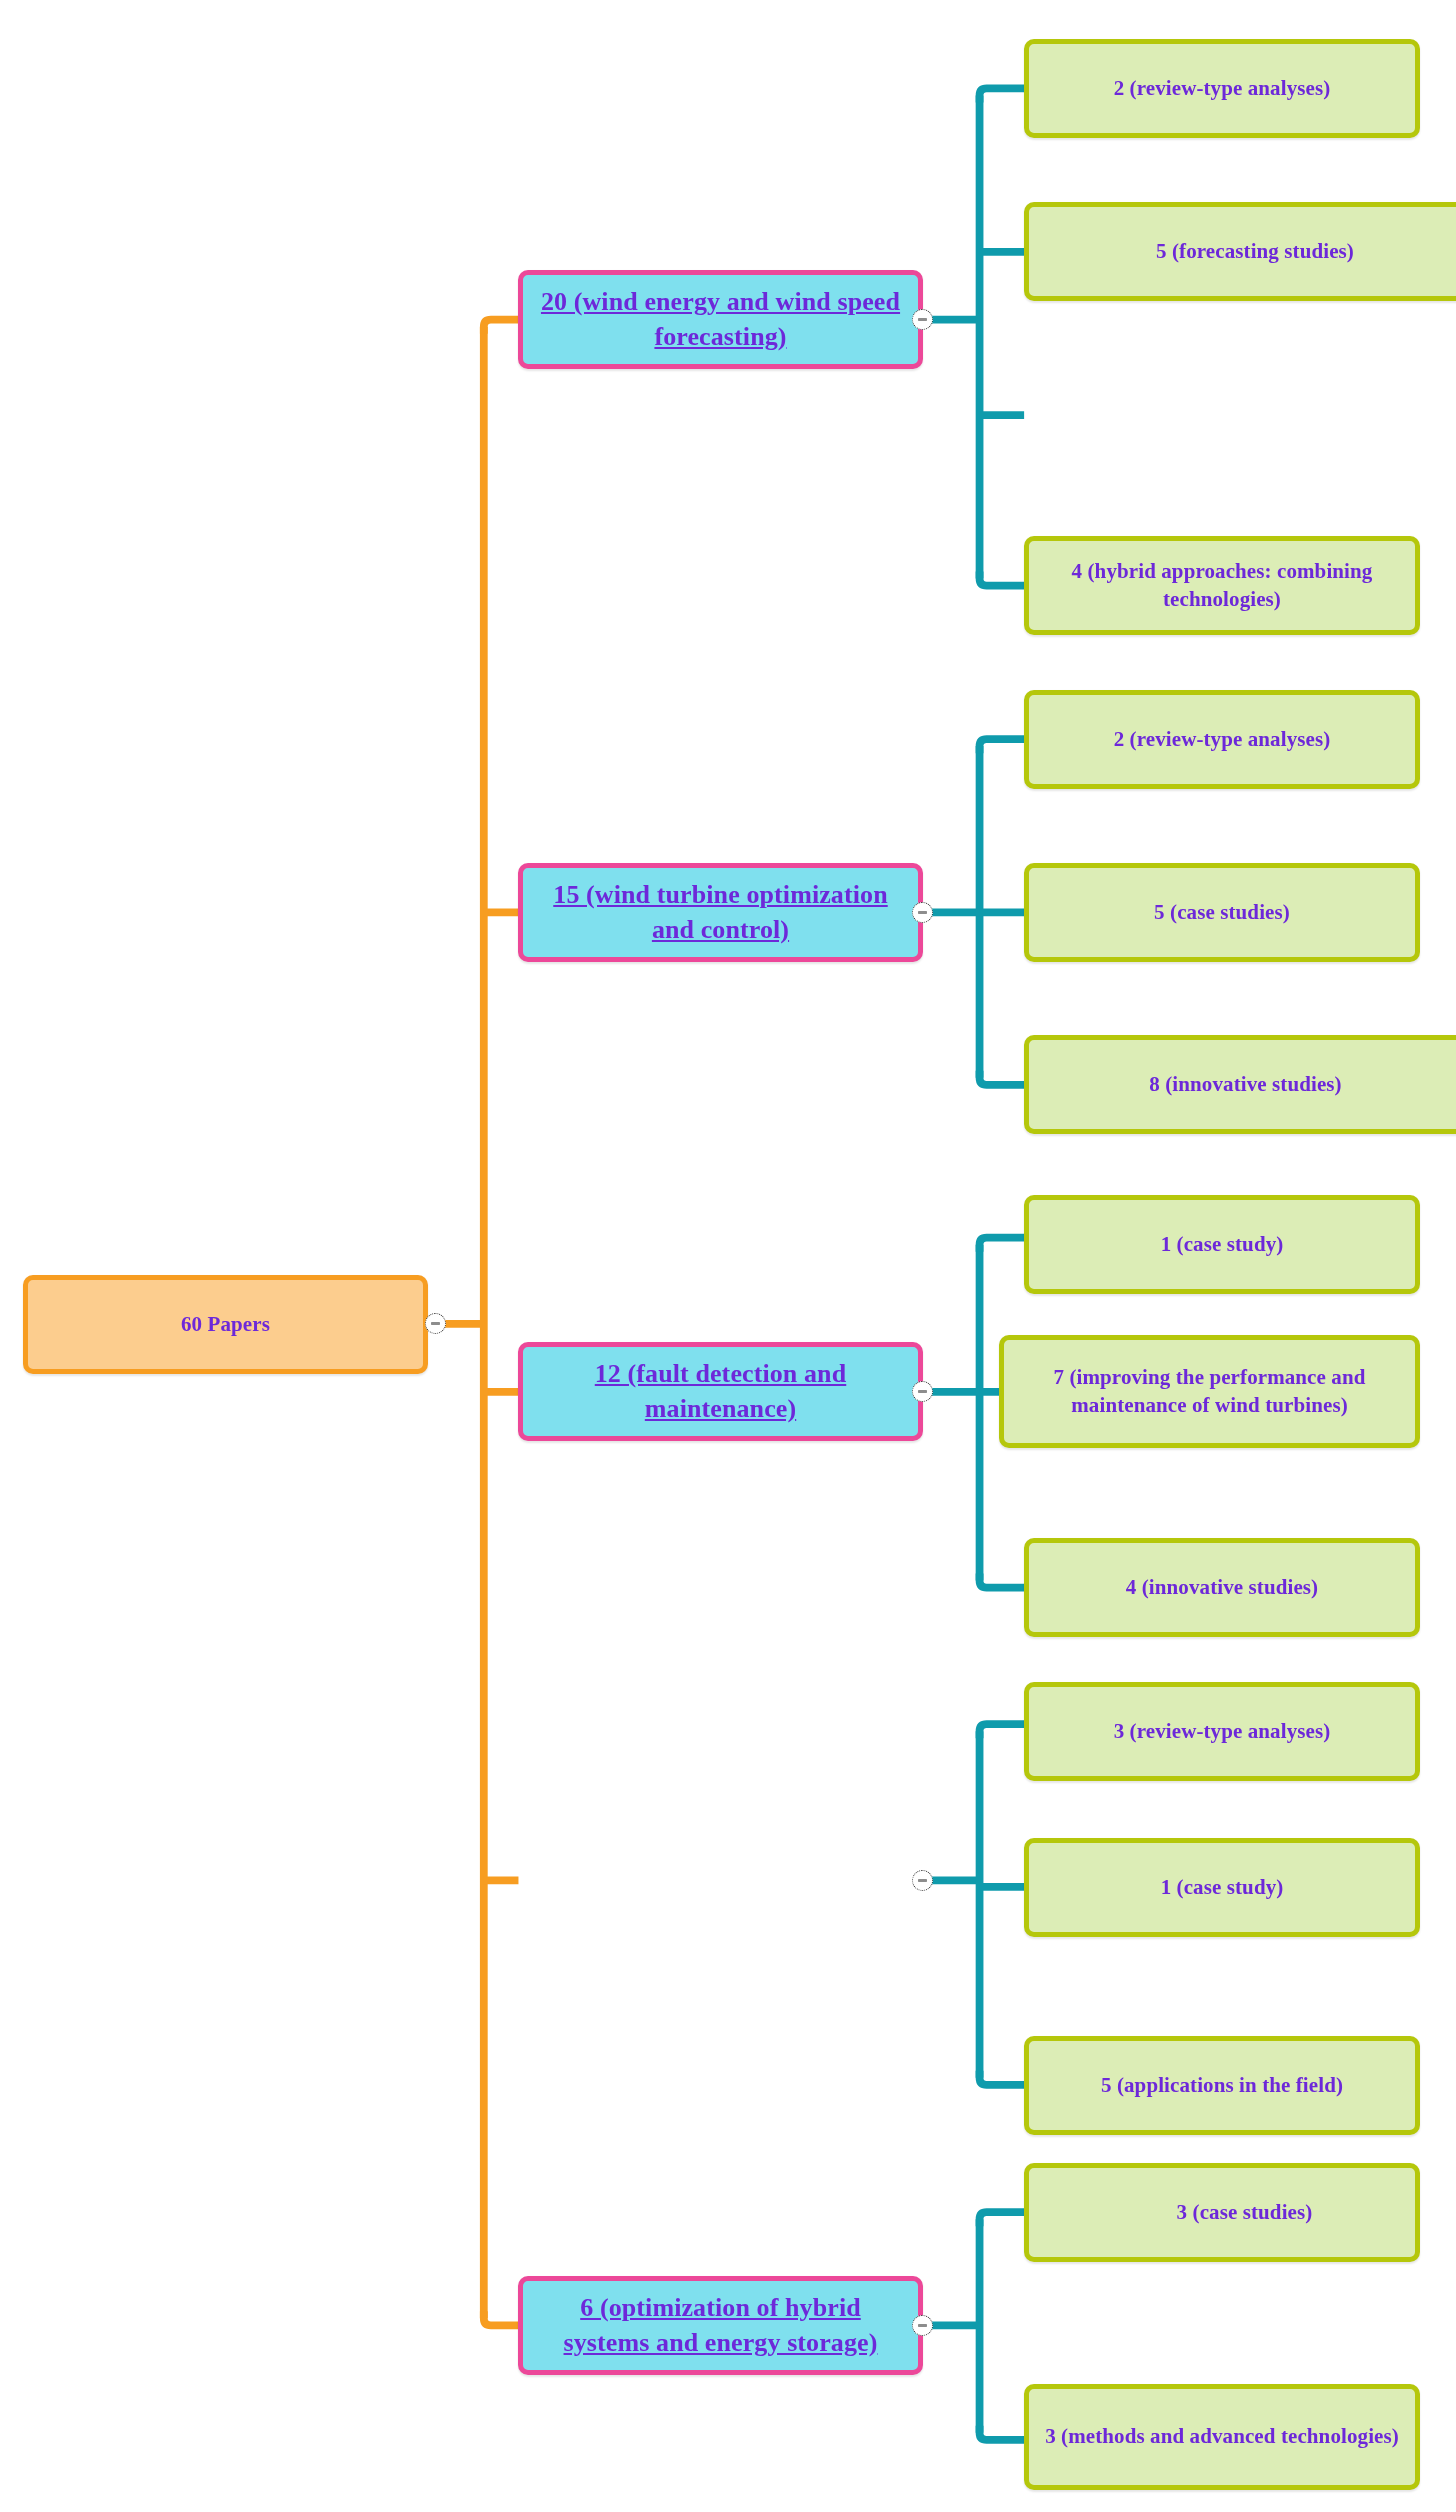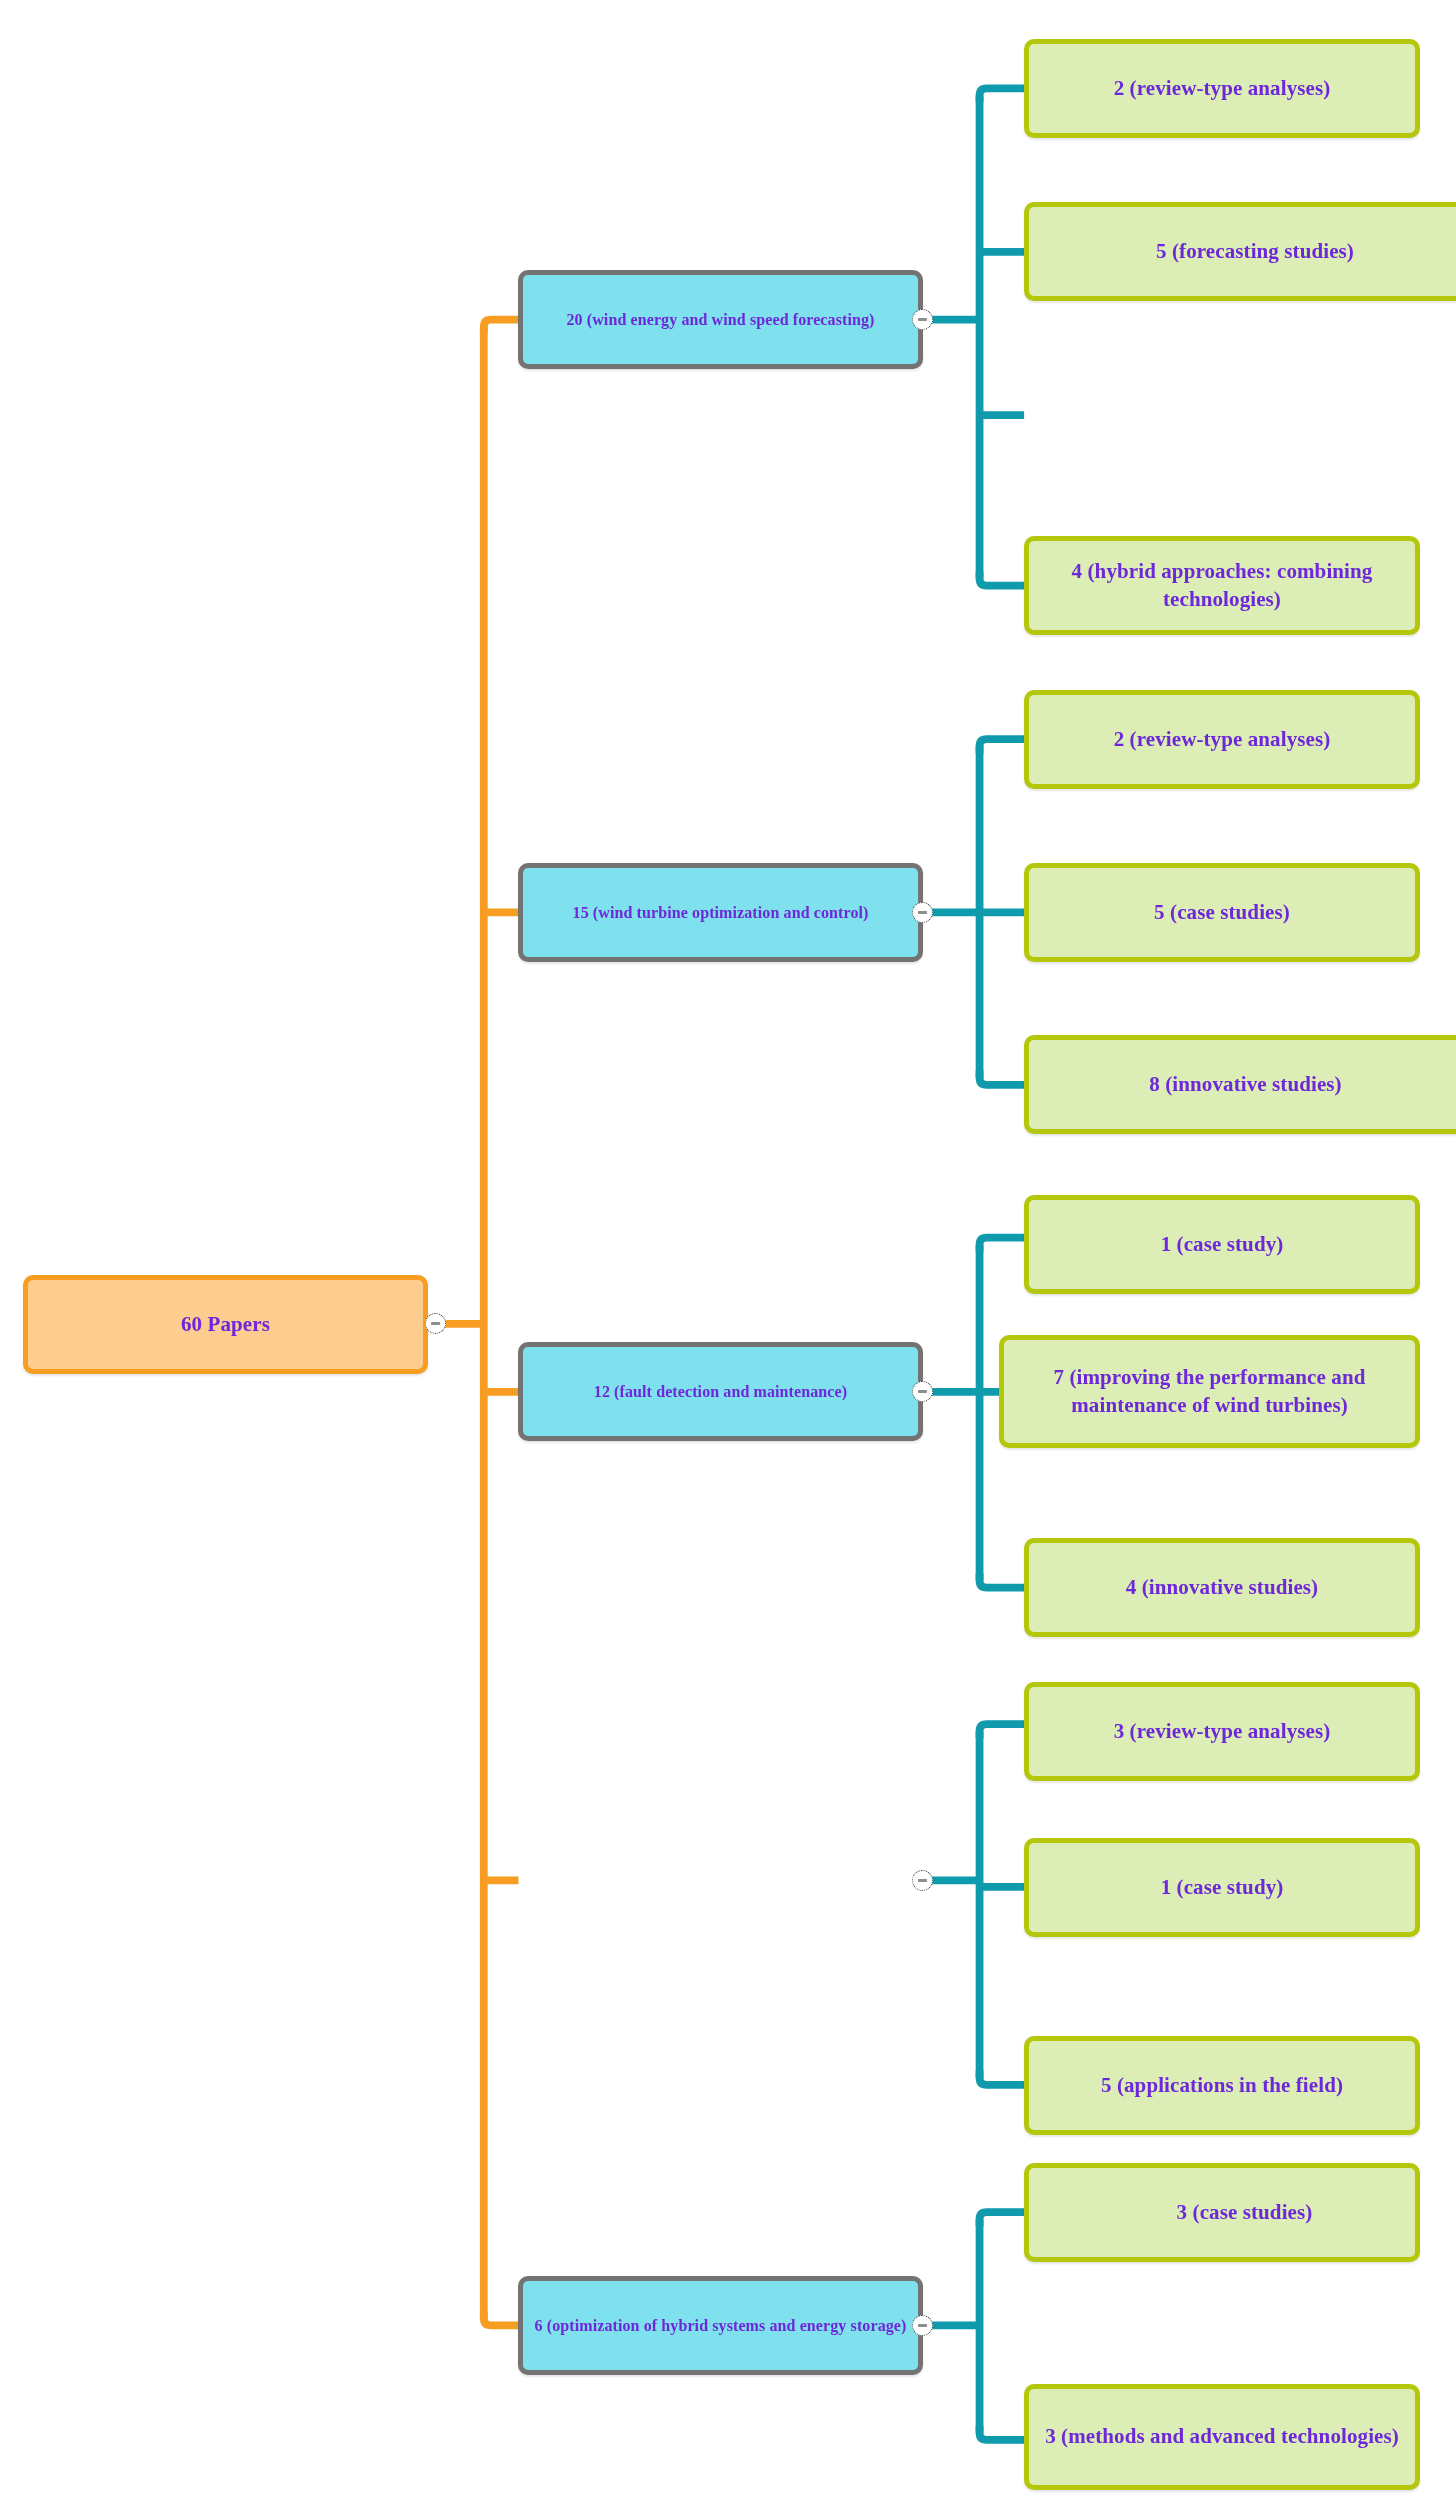--- a/index.html
+++ b/index.html
@@ -38,23 +38,24 @@
     letter-spacing: 0.1px;
   }
   .node-root {
     background: #fccd8e;
     border: 5px solid #f79d21;
     font-size: 21px;
     box-shadow: 0 1.4px 2.1px rgba(0,0,0,0.10);
   }
   .node-branch {
     background: #7fe0ee;
-    border: 5px solid #737373;
-    font-size: 16px;
+    border: 5px solid #ec4899;
+    font-size: 26px;
     box-shadow: 0 1.4px 2.1px rgba(0,0,0,0.10);
+    text-decoration: underline;
   }
   .node-leaf {
     background: #dcedb6;
     border: 5px solid #b5c70b;
     font-size: 21px;
     box-shadow: 0 1.4px 2.1px rgba(0,0,0,0.10);
   }
   .node-text {
     display: block;
     padding: 0 11.3px;

